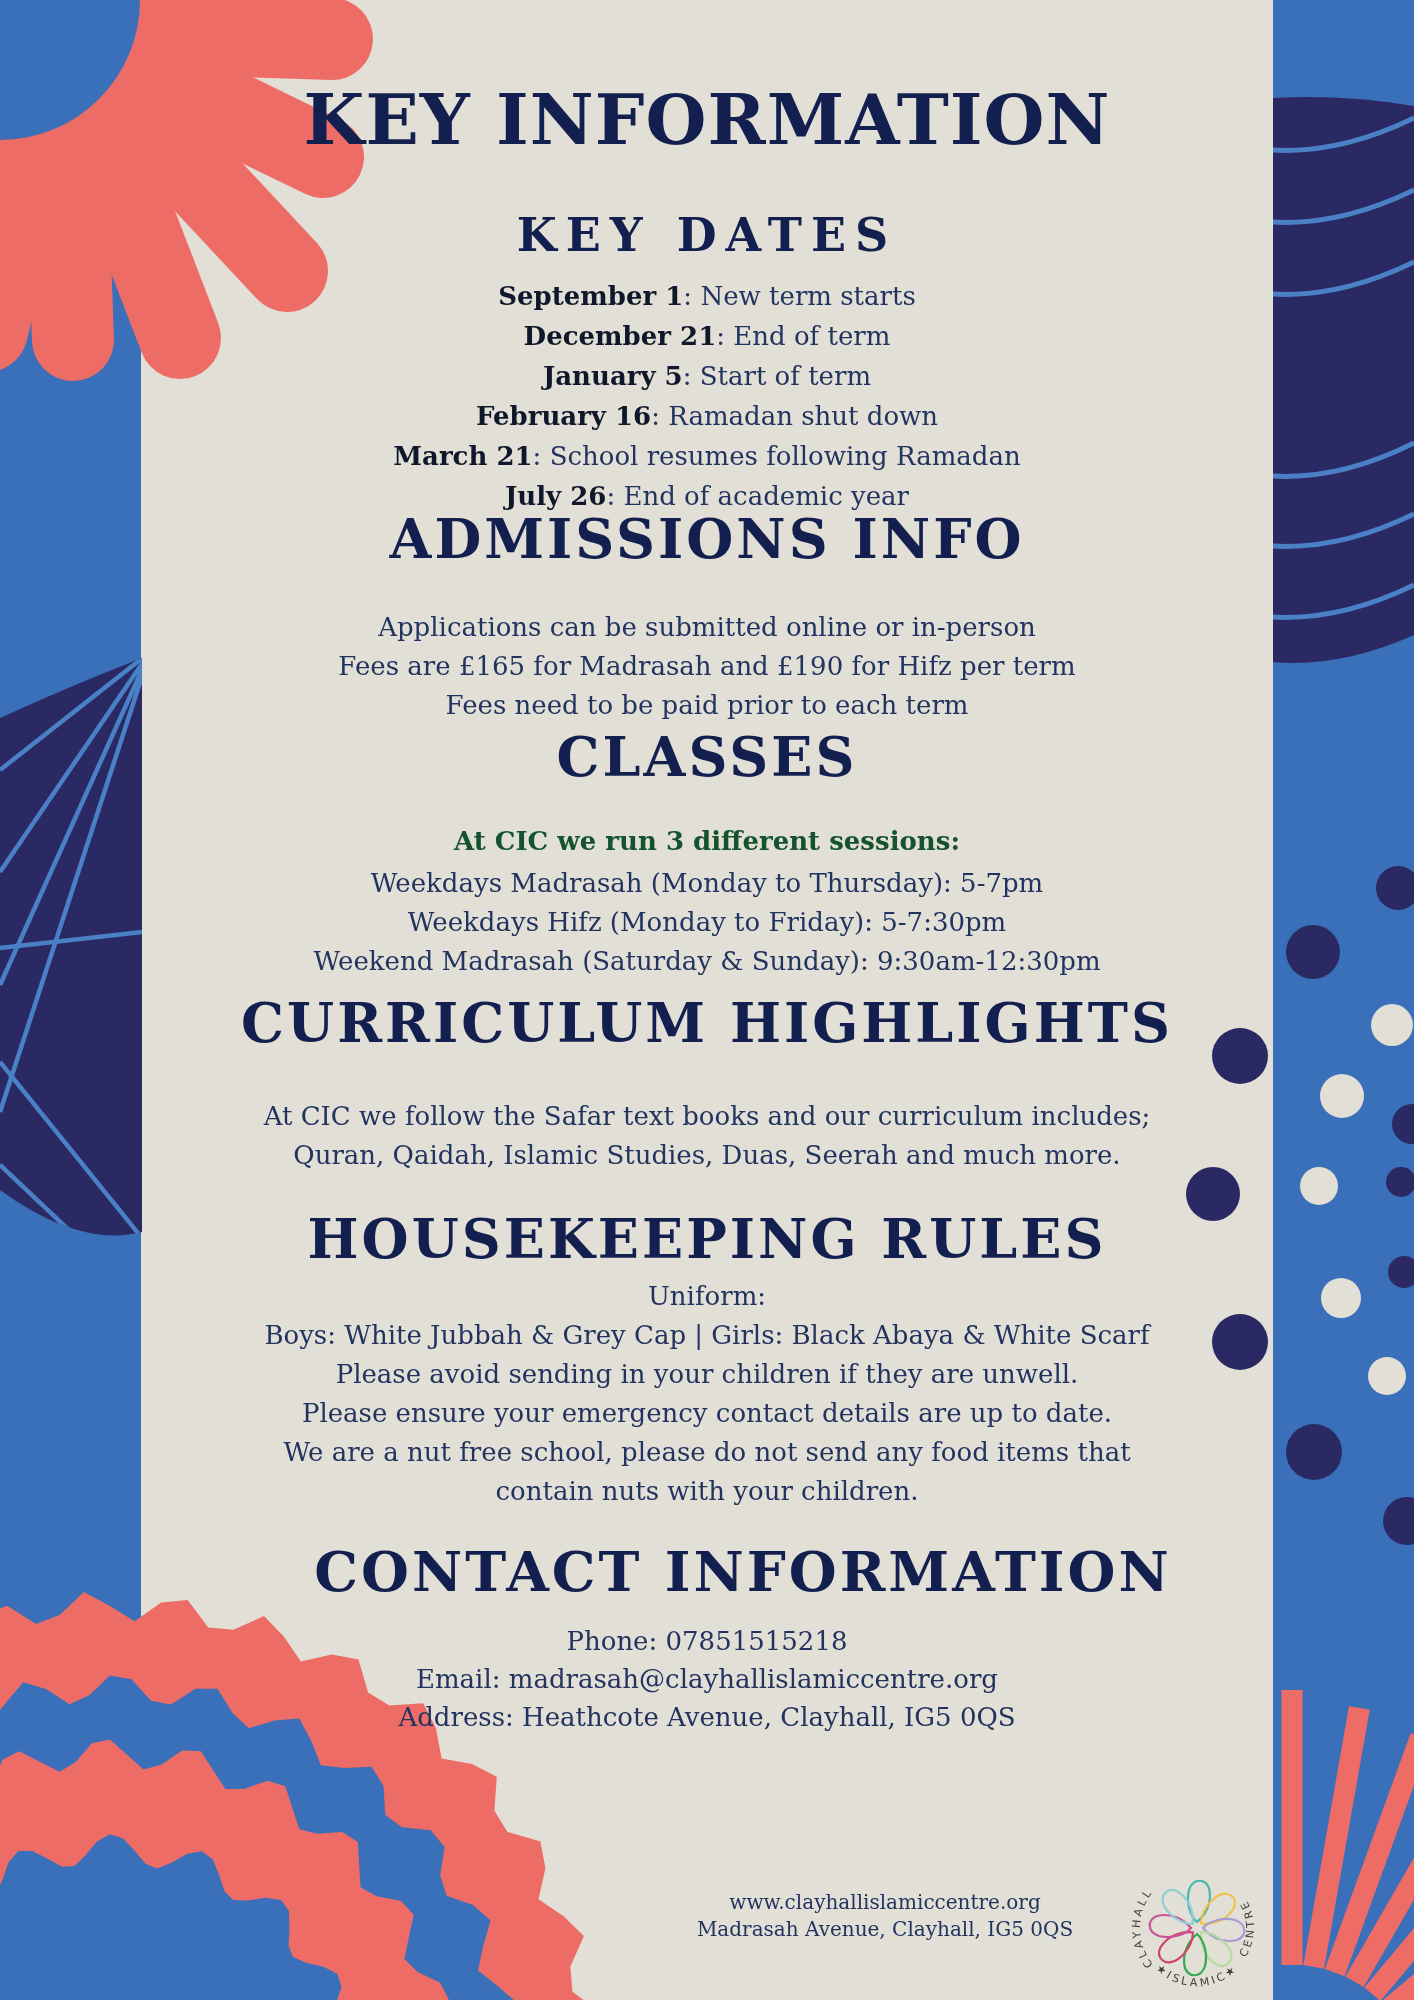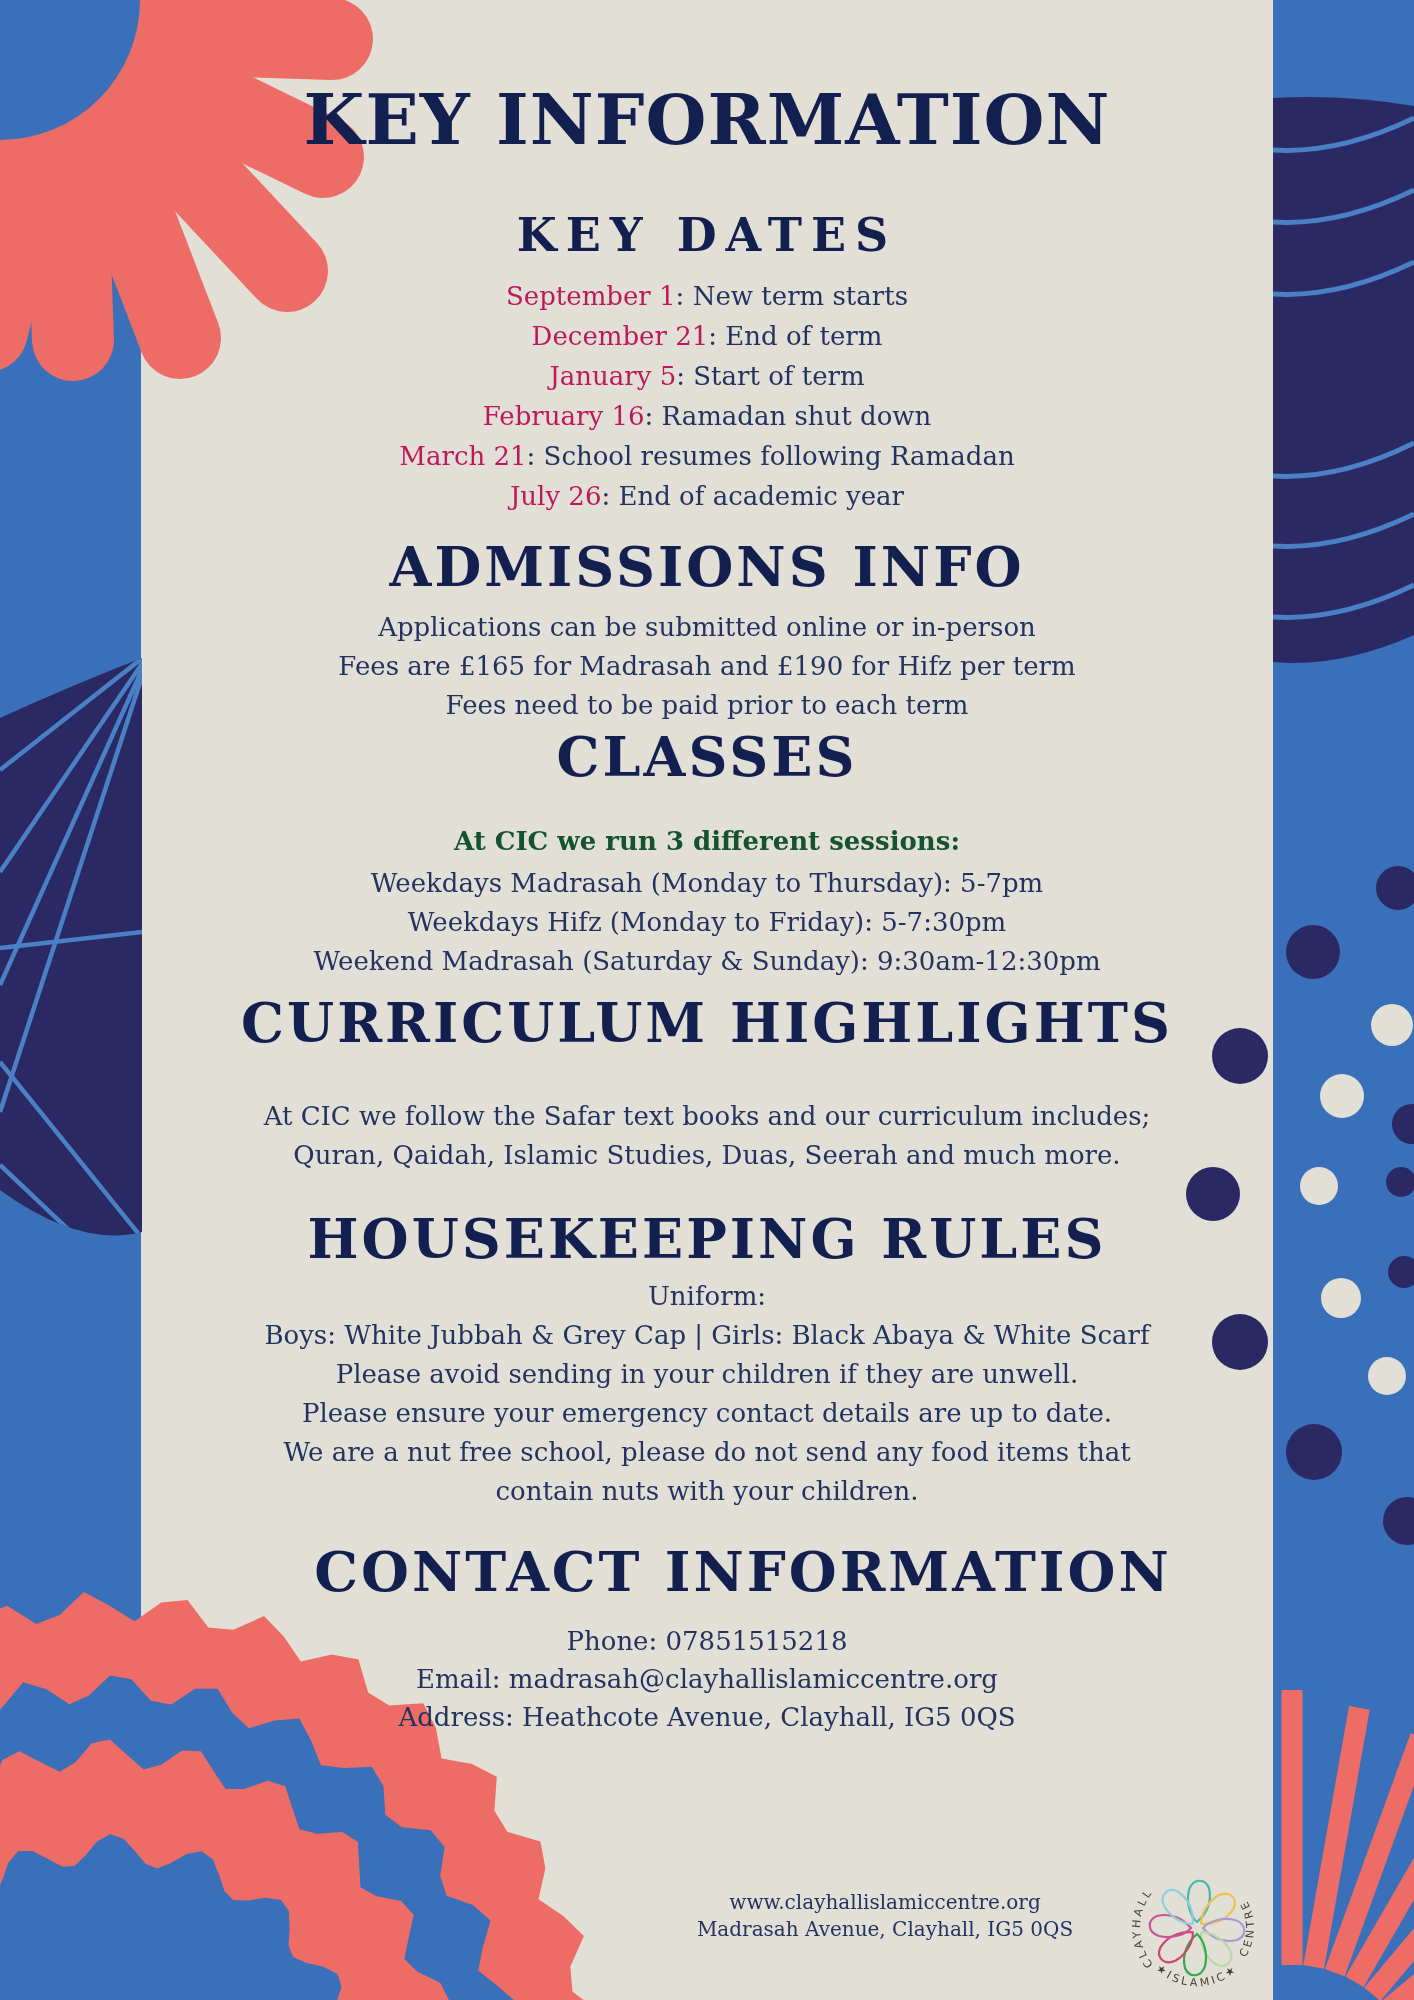--- a/index.html
+++ b/index.html
@@ -8,21 +8,21 @@
   svg.deco{position:absolute;left:0;top:0;}
   .textlayer{position:absolute;left:0;top:0;width:1414px;height:2000px;}
   .sec{position:absolute;left:141px;width:1132px;text-align:center;color:#22335f;}
   .title{font-size:70px;font-weight:bold;color:#13204f;letter-spacing:1px;line-height:1;}
   .h{font-weight:bold;color:#13204f;line-height:1;letter-spacing:3px;font-size:54px;}
   .h-keydates{font-size:46px;letter-spacing:9px;}
   .h-contact{font-size:55px;padding-left:36px;}
   .lines .line{font-size:26px;line-height:39px;}
   .dates .line{font-size:26px;line-height:40px;}
   .contact-lines .line{font-size:26px;line-height:38px;}
-  .b{font-weight:normal;color:#be185d;}
+  .b{font-weight:bold;color:#0f172a;}
   .intro{font-size:26px;line-height:39px;font-weight:bold;color:#14532d;}
   .footer{position:absolute;left:600px;width:570px;text-align:center;color:#22335f;}
   .footer .line{font-size:20px;line-height:27px;}
 </style>
 </head>
 <body>
 
 <div class="page">
 
   <svg class="deco" width="1414" height="2000" viewBox="0 0 1414 2000">
@@ -151,21 +151,21 @@
 
         <div class="line"><span class="b">January 5</span><span>: </span><span>Start of term</span></div>
 
         <div class="line"><span class="b">February 16</span><span>: </span><span>Ramadan shut down</span></div>
 
         <div class="line"><span class="b">March 21</span><span>: </span><span>School resumes following Ramadan</span></div>
 
         <div class="line"><span class="b">July 26</span><span>: </span><span>End of academic year</span></div>
       </div>
 
-    <div class="sec h" style="top:540px;">ADMISSIONS INFO</div>
+    <div class="sec h" style="top:512px;">ADMISSIONS INFO</div>
     <div class="sec lines" style="top:608px;">
 
     <div class="line">Applications can be submitted online or in-person</div>
         <div class="line">Fees are £165 for Madrasah and £190 for Hifz per term</div>
         <div class="line">Fees need to be paid prior to each term</div>
       </div>
 
     <div class="sec h" style="top:730px;">CLASSES</div>
     <div class="sec intro" style="top:822px;">At CIC we run 3 different sessions:</div>
     <div class="sec lines" style="top:864px;">

